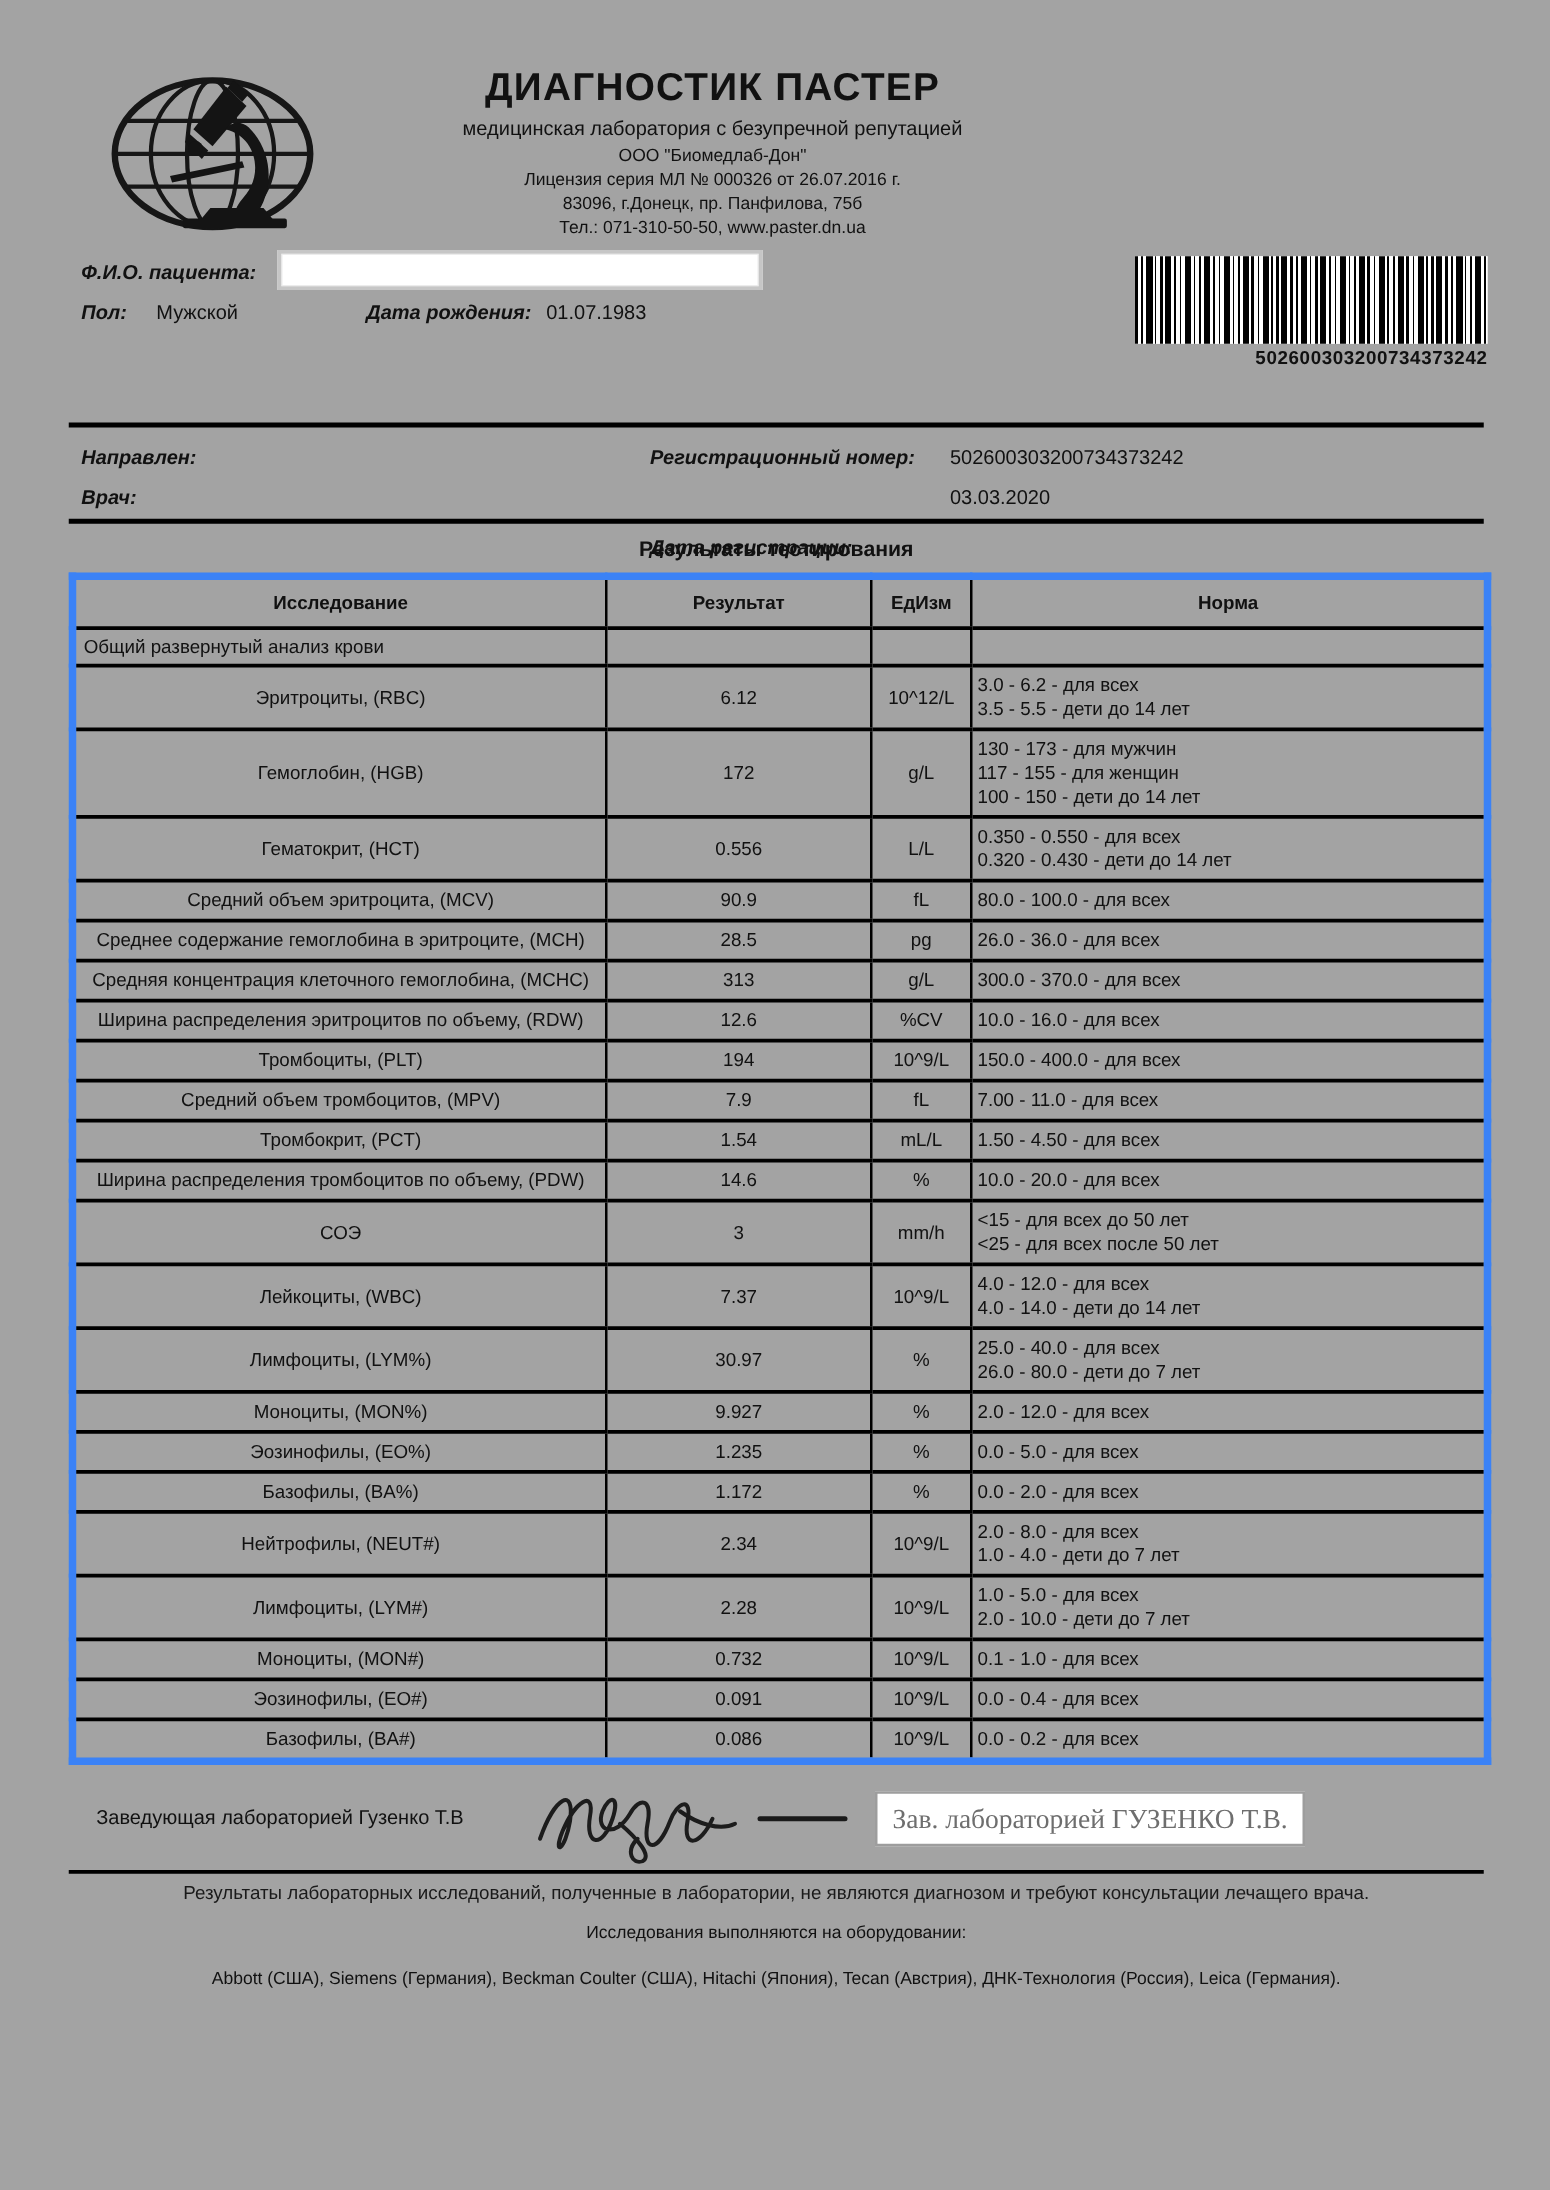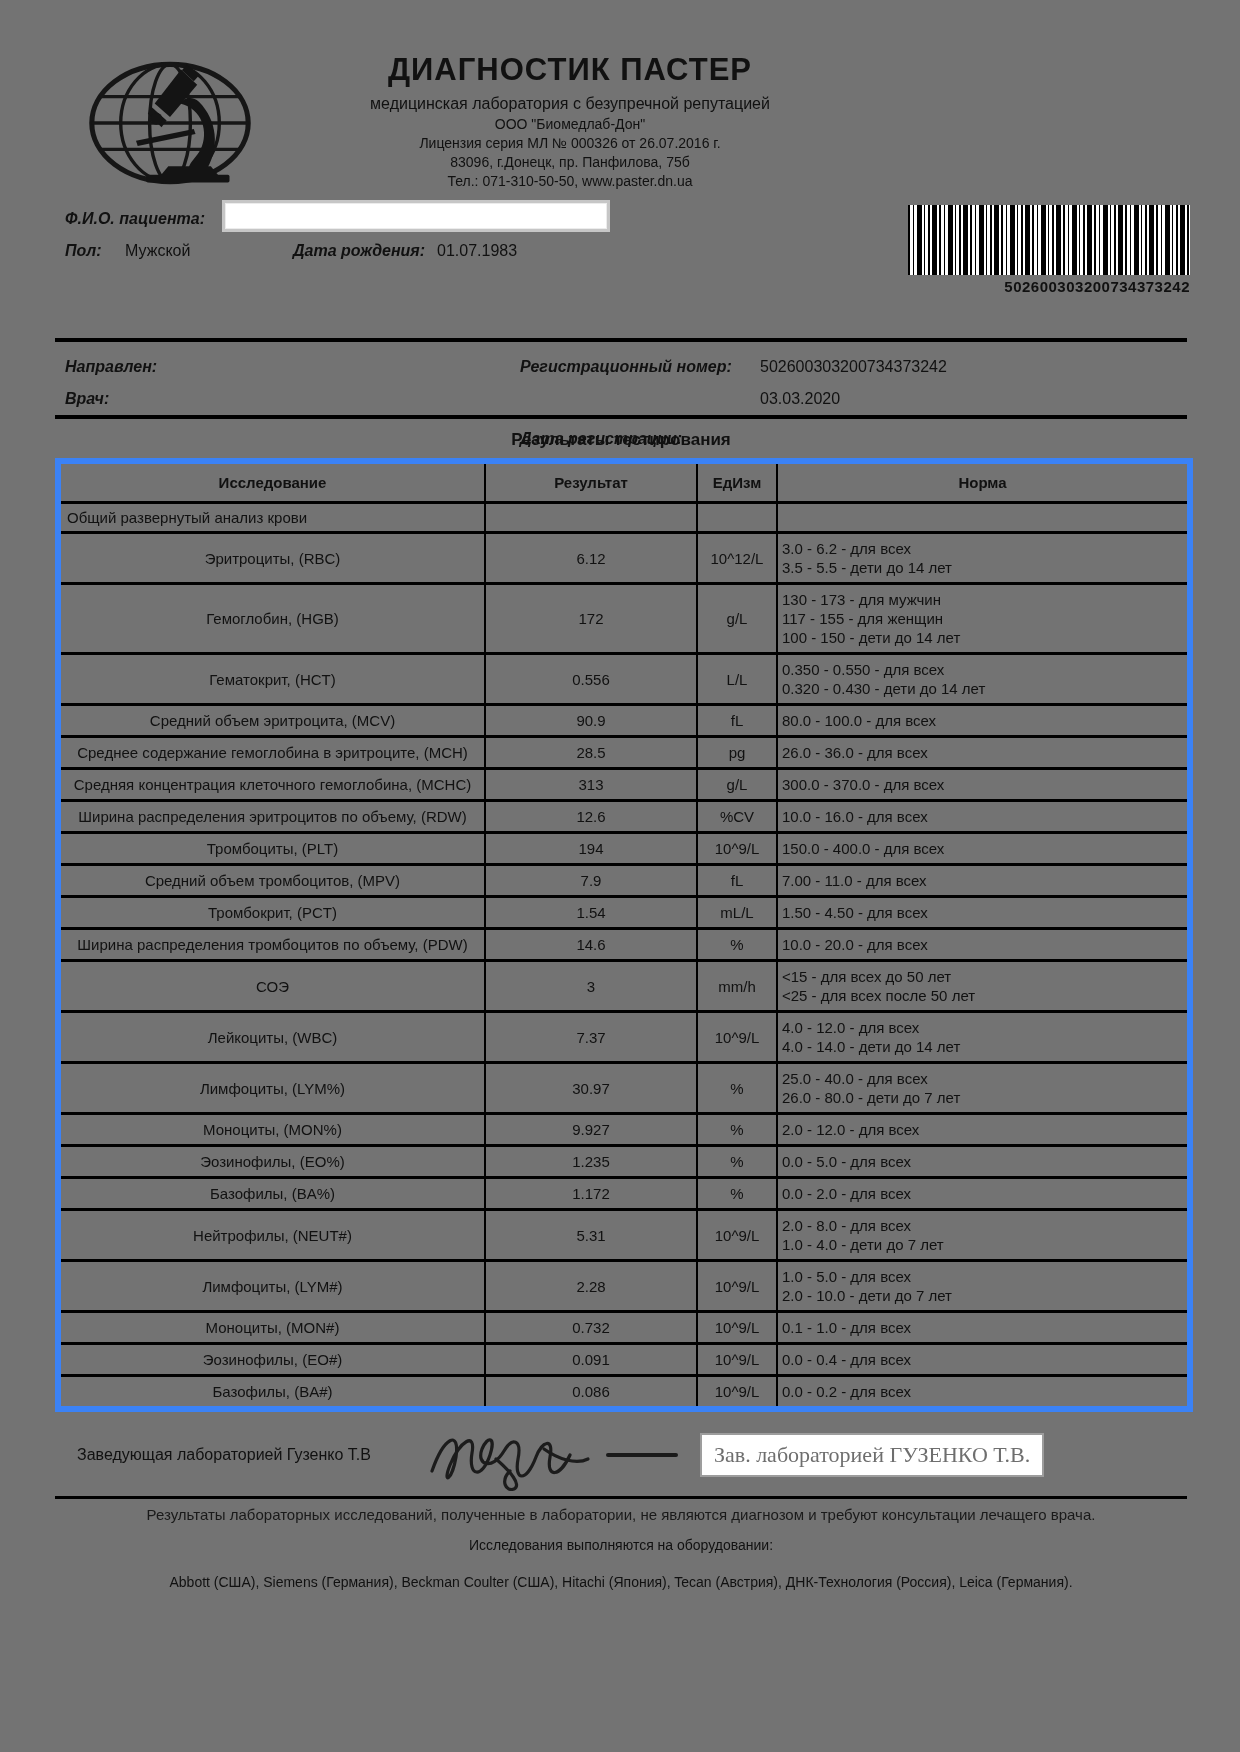--- a/index.html
+++ b/index.html
@@ -1,18 +1,18 @@
 <!DOCTYPE html>
 <html><head>
 <meta charset="utf-8">
 <style>
   * { margin:0; padding:0; box-sizing:border-box; }
   html,body { background:#ffffff; }
   body { font-family:"Liberation Sans", sans-serif; color:#111; }
-  .page { position:relative; width:1240px; height:1752px; background:#737373; overflow:hidden; margin:0 auto; }
+  .page { position:relative; width:1240px; height:1752px; background:#a3a3a3; overflow:hidden; margin:0 auto; }
 
   
   .logo { position:absolute; left:85px; top:58px; width:170px; height:130px; }
   .head-block { position:absolute; left:250px; top:52px; width:640px; text-align:center; }
   .head-title { font-size:31px; font-weight:bold; letter-spacing:1px; }
   .head-sub { font-size:16px; margin-top:7px; }
   .head-line { font-size:14px; margin-top:3px; }
   .head-line:first-of-type { margin-top:8px; }
 
   
@@ -295,21 +295,21 @@
           <tr>
             <td class="c-name">Базофилы, (BA%)</td>
             <td class="c-result">1.172</td>
             <td class="c-unit">%</td>
             <td class="c-norm">
               <div>0.0 - 2.0 - для всех</div>
             </td>
           </tr>
           <tr>
             <td class="c-name">Нейтрофилы, (NEUT#)</td>
-            <td class="c-result">5.31</td>
+            <td class="c-result">2.34</td>
             <td class="c-unit">10^9/L</td>
             <td class="c-norm">
               <div>2.0 - 8.0 - для всех</div>
               <div>1.0 - 4.0 - дети до 7 лет</div>
             </td>
           </tr>
           <tr>
             <td class="c-name">Лимфоциты, (LYM#)</td>
             <td class="c-result">2.28</td>
             <td class="c-unit">10^9/L</td>

